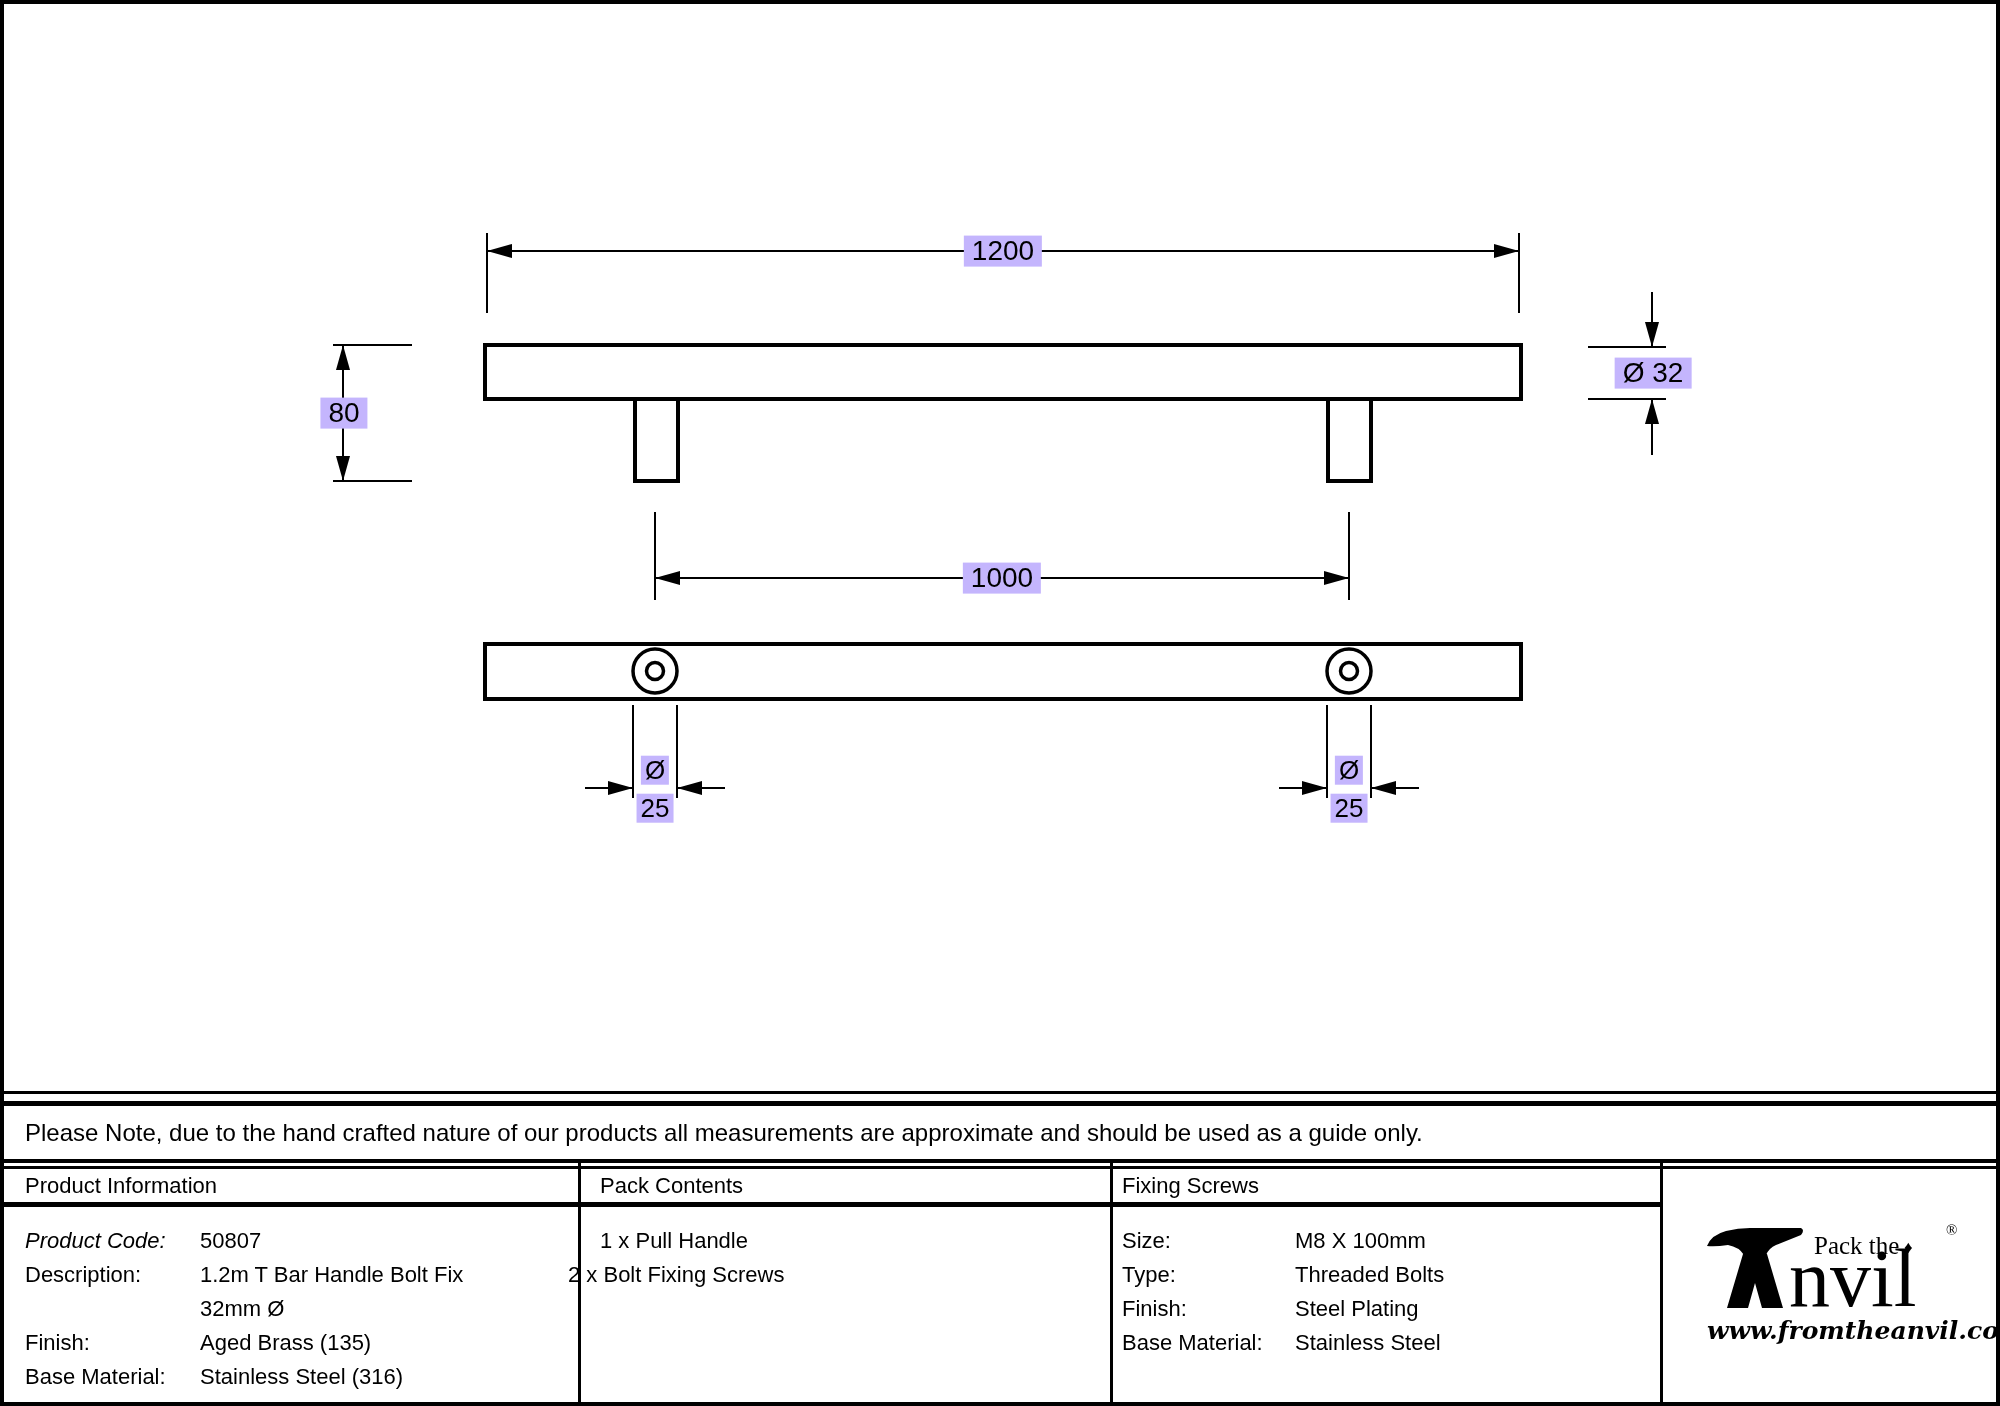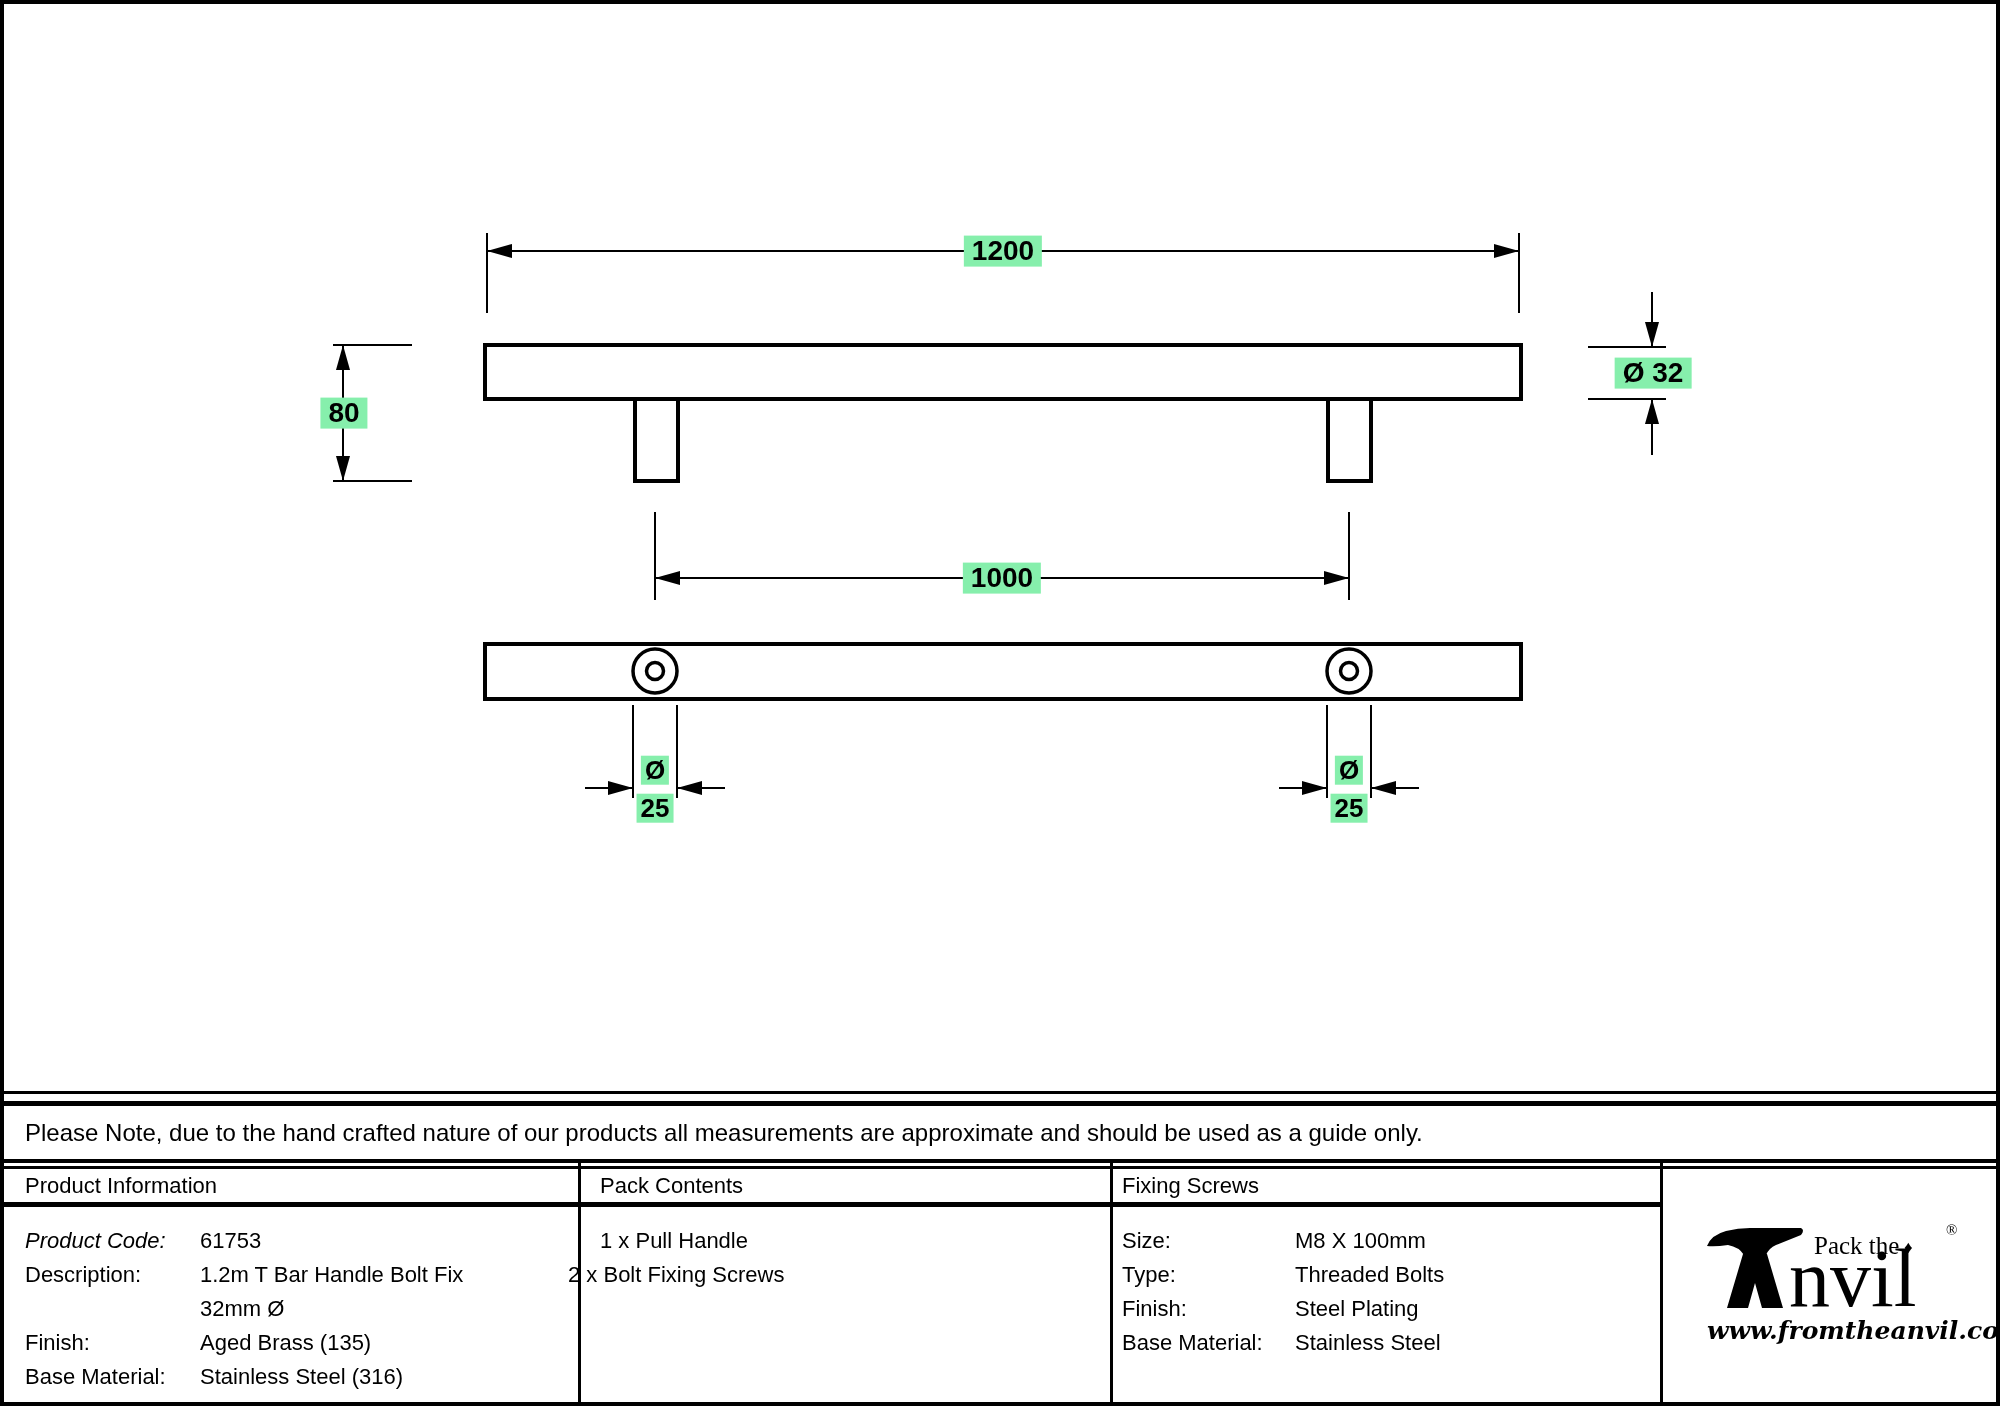--- a/index.html
+++ b/index.html
@@ -9,22 +9,22 @@
     font-family:"Liberation Sans", sans-serif;
     overflow:hidden;
   }
   .page-border {
     position:absolute; inset:0; border:4px solid #000;
     box-sizing:border-box; pointer-events:none; z-index:40;
   }
   .drawing-svg { position:absolute; left:0; top:0; z-index:1; }
   .dim-label {
     position:absolute; transform:translate(-50%,-50%);
-    background:#86efac; padding:0 8px; font-size:28px; line-height:1.1;
-    white-space:nowrap; z-index:5; text-align:center;font-weight:bold;
+    background:#c4b5fd; padding:0 8px; font-size:28px; line-height:1.1;
+    white-space:nowrap; z-index:5; text-align:center;
   }
   .dim-label.small { font-size:26px; padding:0 4px; }
   .hline, .vline { position:absolute; background:#000; z-index:10; }
   .note-text {
     position:absolute; left:25px; top:1119px; width:1950px;
     font-size:24px; z-index:12; white-space:nowrap;
   }
   .th { position:absolute; font-size:22px; z-index:12; white-space:nowrap; }
   .cell-label, .cell-value, .cell-item {
     position:absolute; font-size:22px; z-index:12; white-space:nowrap;
@@ -137,21 +137,21 @@
   <div class="vline" style="left:1110px; top:1162px; width:3px; height:244px;"></div>
   <div class="vline" style="left:1660px; top:1162px; width:3px; height:244px;"></div>
 
   <div class="note-text">Please Note, due to the hand crafted nature of our products all measurements are approximate and should be used as a guide only.</div>
 
   <div class="th" style="left:25px; top:1173px;">Product Information</div>
   <div class="th" style="left:600px; top:1173px;">Pack Contents</div>
   <div class="th" style="left:1122px; top:1173px;">Fixing Screws</div>
 
   <div class="cell-label" style="left:25px; top:1228px;font-style:italic;">Product Code:</div>
-  <div class="cell-value" style="left:200px; top:1228px;">61753</div>
+  <div class="cell-value" style="left:200px; top:1228px;">50807</div>
   <div class="cell-label" style="left:25px; top:1262px;">Description:</div>
   <div class="cell-value" style="left:200px; top:1262px;">1.2m T Bar Handle Bolt Fix</div>
   <div class="cell-value" style="left:200px; top:1296px;">32mm Ø</div>
   <div class="cell-label" style="left:25px; top:1330px;">Finish:</div>
   <div class="cell-value" style="left:200px; top:1330px;">Aged Brass (135)</div>
   <div class="cell-label" style="left:25px; top:1364px;">Base Material:</div>
   <div class="cell-value" style="left:200px; top:1364px;">Stainless Steel (316)</div>
 
   <div class="cell-item" style="left:600px; top:1228px;">1 x Pull Handle</div>
   <div class="cell-item" style="left:568px; top:1262px;">2 x Bolt Fixing Screws</div>

